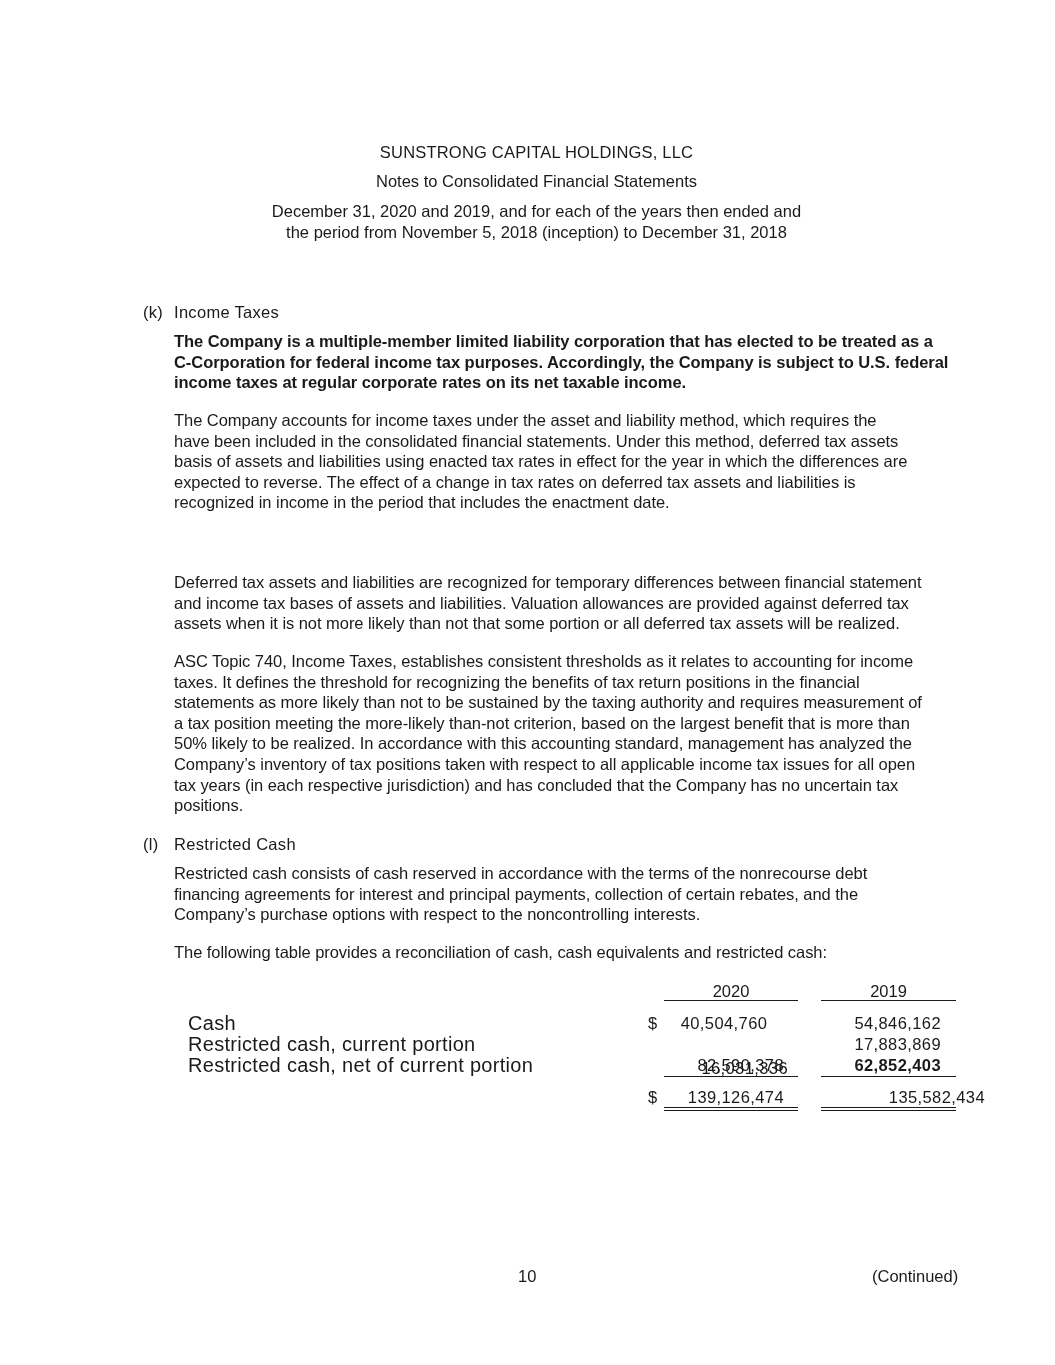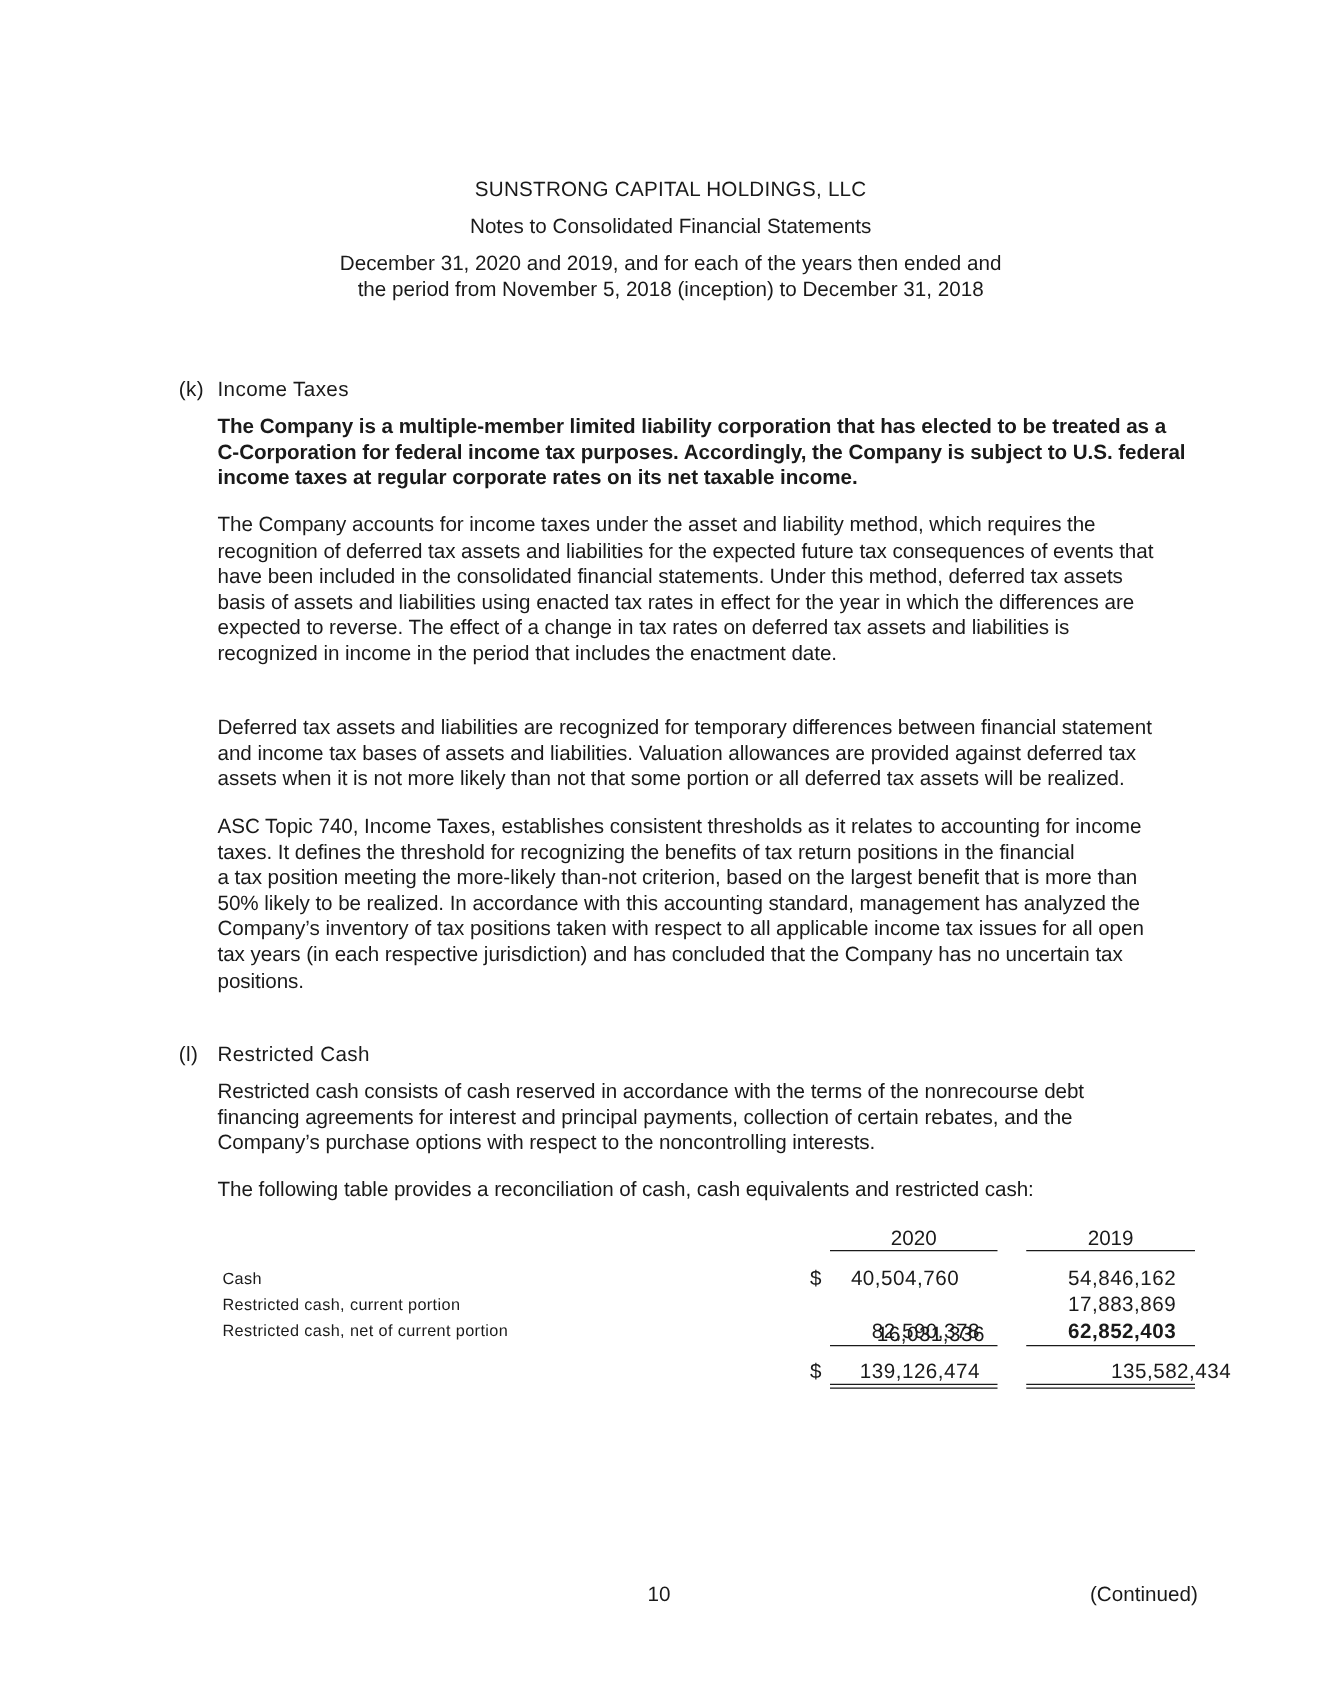--- a/index.html
+++ b/index.html
@@ -73,22 +73,22 @@
       border-top: 1.6px solid #1a1a1a;
     }
     .rule-double {
       position: absolute;
       height: 2px;
       border-top: 1.5px solid #1a1a1a;
       border-bottom: 1.5px solid #1a1a1a;
     }
     .row-label {
       position: absolute;
-      left: 178px;
-      font-size: 13px;
+      left: 188px;
+      font-size: 20px;
       line-height: 20px;
       letter-spacing: 0.3px;
     }
     .cell {
       position: absolute;
       font-size: 16.5px;
       line-height: 20px;
       text-align: right;
       letter-spacing: 0.4px;
     }
@@ -130,36 +130,36 @@
   </div>
 
   <div class="para" style="top:331px;font-weight:bold;">
     <span class="ln">The Company is a multiple-member limited liability corporation that has elected to be treated as a</span>
     <span class="ln">C-Corporation for federal income tax purposes. Accordingly, the Company is subject to U.S. federal</span>
     <span class="ln">income taxes at regular corporate rates on its net taxable income.</span>
   </div>
 
   <div class="para" style="top:410px;">
     <span class="ln">The Company accounts for income taxes under the asset and liability method, which requires the</span>
-    <span class="ln">recognition of deferred tax assets and liabilities for the expected future tax consequences of events that</span>
     <span class="ln">have been included in the consolidated financial statements. Under this method, deferred tax assets</span>
     <span class="ln">basis of assets and liabilities using enacted tax rates in effect for the year in which the differences are</span>
     <span class="ln">expected to reverse. The effect of a change in tax rates on deferred tax assets and liabilities is</span>
     <span class="ln">recognized in income in the period that includes the enactment date.</span>
   </div>
 
   <div class="para" style="top:572px;">
     <span class="ln">Deferred tax assets and liabilities are recognized for temporary differences between financial statement</span>
     <span class="ln">and income tax bases of assets and liabilities. Valuation allowances are provided against deferred tax</span>
     <span class="ln">assets when it is not more likely than not that some portion or all deferred tax assets will be realized.</span>
   </div>
 
   <div class="para" style="top:651px;">
     <span class="ln">ASC Topic 740, Income Taxes, establishes consistent thresholds as it relates to accounting for income</span>
     <span class="ln">taxes. It defines the threshold for recognizing the benefits of tax return positions in the financial</span>
+    <span class="ln">statements as more likely than not to be sustained by the taxing authority and requires measurement of</span>
     <span class="ln">a tax position meeting the more-likely than-not criterion, based on the largest benefit that is more than</span>
     <span class="ln">50% likely to be realized. In accordance with this accounting standard, management has analyzed the</span>
     <span class="ln">Company’s inventory of tax positions taken with respect to all applicable income tax issues for all open</span>
     <span class="ln">tax years (in each respective jurisdiction) and has concluded that the Company has no uncertain tax</span>
     <span class="ln">positions.</span>
   </div>
 
   <div class="section-heading" style="top:834px;">
     <span class="sec-label">(l)</span><span>Restricted Cash</span>
   </div>

